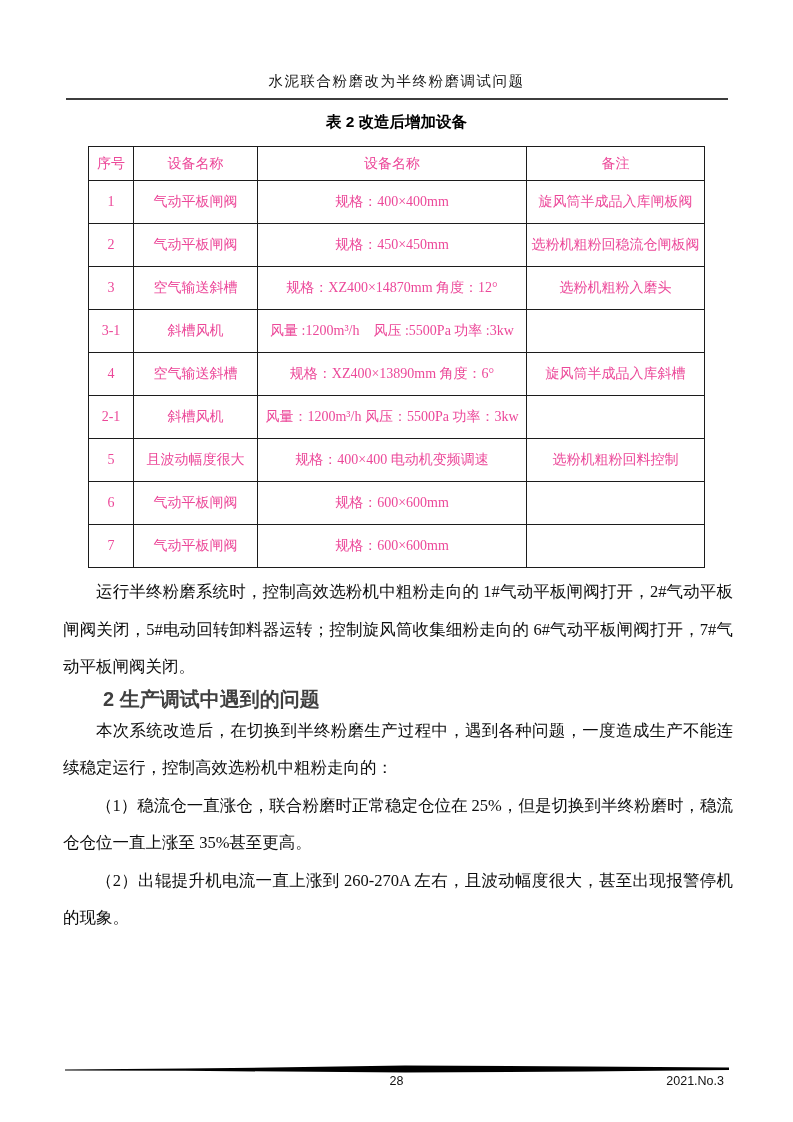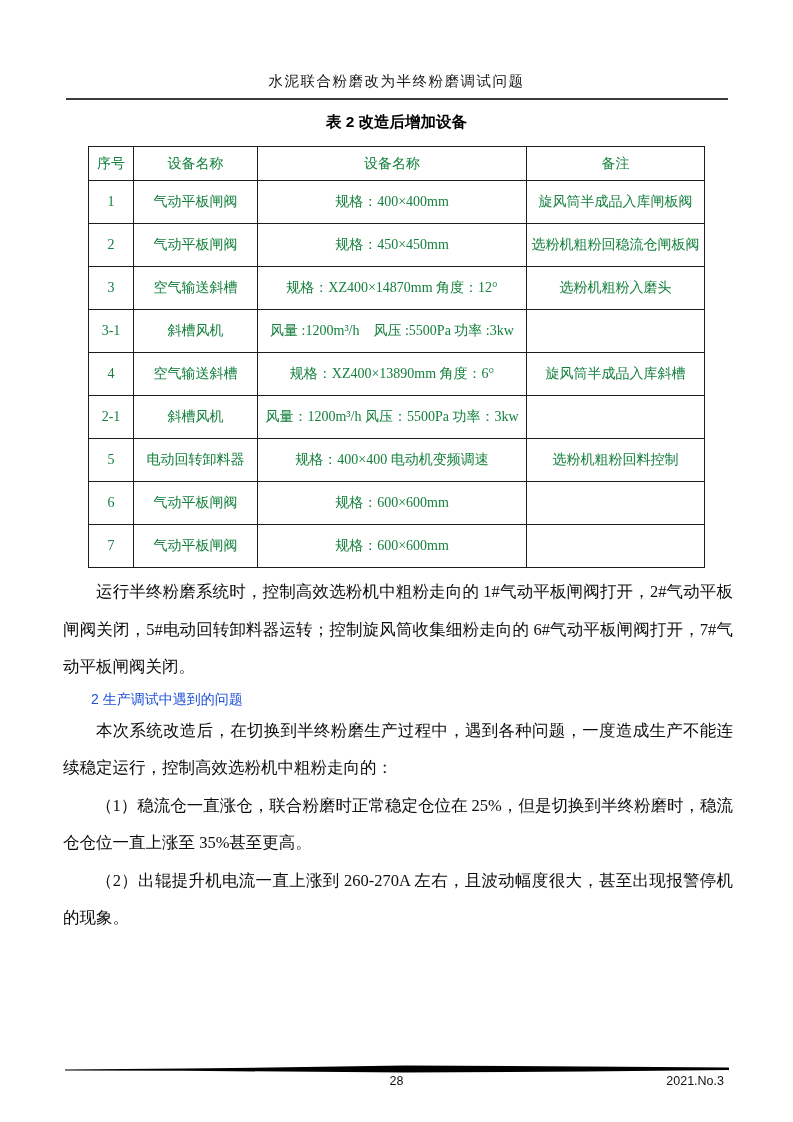--- a/index.html
+++ b/index.html
@@ -31,21 +31,21 @@
     font-size:15.5px;
     font-family:"Liberation Sans","DejaVu Sans",sans-serif;
     color:#000;
   }
   table.equip {
     margin:13px 0 0 88px;
     width:616px;
     border-collapse:collapse;
     table-layout:fixed;
     font-size:14px;
-    color:#15803d;
+    color:#ec4899;
   }
   table.equip th, table.equip td {
     border:1.5px solid #1c1c1c;
     text-align:center;
     vertical-align:middle;
     padding:0 2px;
     font-weight:400;
     overflow:hidden;
     white-space:nowrap;
   }
@@ -58,25 +58,25 @@
   .text-block {
     margin:0 60px 0 63px;
     font-size:16.5px;
     line-height:37.5px;
     text-align:justify;
   }
   .text-block p { margin:0; text-indent:2em; }
   .text-block p.first { margin-top:5px; }
   .section-heading {
     margin:3px 0 0 0;
-    font-size:14px;
+    font-size:20px;
     line-height:26px;
-    font-weight:400;
+    font-weight:700;
     font-family:"Liberation Sans","DejaVu Sans",sans-serif;
-    color:#1d4ed8;
+    color:#404040;
     text-indent:0;
   }
   .subsection-heading {
     margin:9px 0 5px 0;
     font-size:17.5px;
     line-height:24px;
     font-weight:700;
     font-family:"Liberation Sans","DejaVu Sans",sans-serif;
     color:#000;
     text-indent:0;
@@ -151,21 +151,21 @@
         <td>旋风筒半成品入库斜槽</td>
       </tr>
       <tr>
         <td>2-1</td>
         <td>斜槽风机</td>
         <td>风量：1200m³/h 风压：5500Pa 功率：3kw</td>
         <td></td>
       </tr>
       <tr>
         <td>5</td>
-        <td>电动回转卸料器</td>
+        <td>且波动幅度很大</td>
         <td>规格：400×400 电动机变频调速</td>
         <td>选粉机粗粉回料控制</td>
       </tr>
       <tr>
         <td>6</td>
         <td>气动平板闸阀</td>
         <td>规格：600×600mm</td>
         <td></td>
       </tr>
       <tr>

